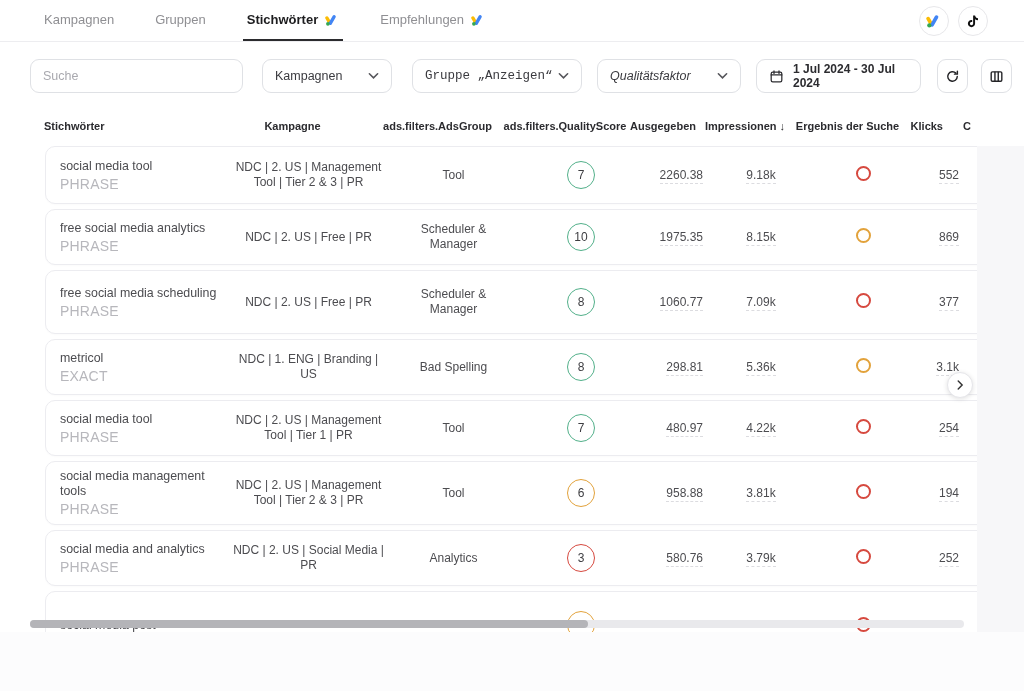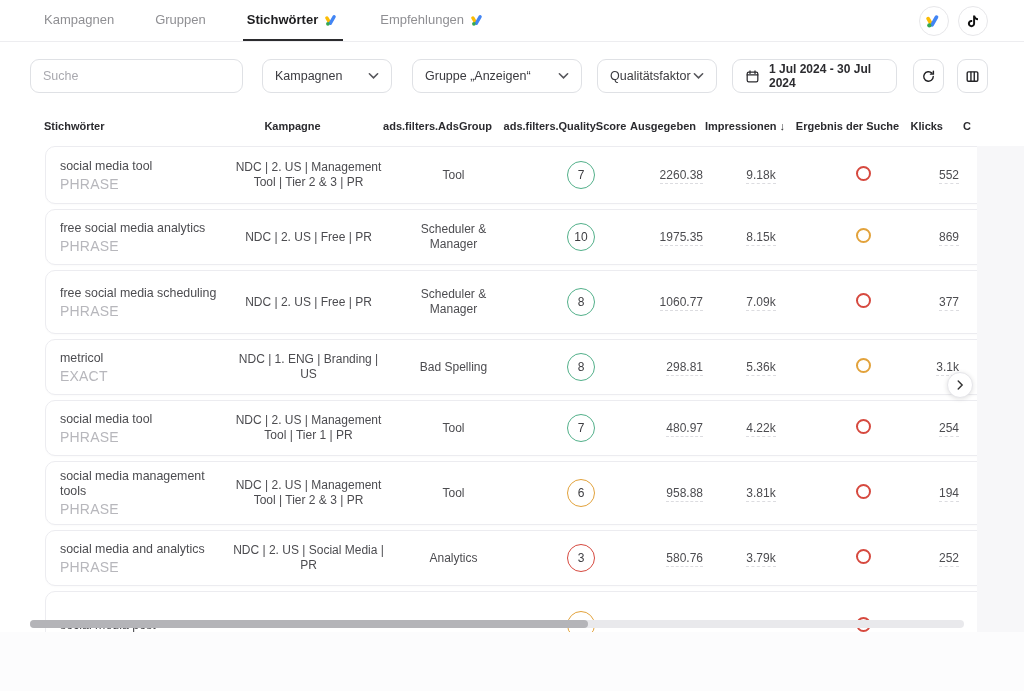--- a/index.html
+++ b/index.html
@@ -20,22 +20,22 @@
 
   
   .filterbar { position:absolute; top:59px; left:30px; display:flex; align-items:center; }
   .search-box { width:213px; height:34px; border:1px solid #dfe1e5; border-radius:9px;
     padding:0 12px; font-size:12.5px; color:#404040; font-family:"Liberation Sans",sans-serif; outline:none; }
   .search-box::placeholder { color:#a9a9af; }
   .pill { height:34px; border:1px solid #dfe1e5; border-radius:9px; background:#fff;
     display:flex; align-items:center; justify-content:space-between; padding:0 12px;
     font-size:12.5px; color:#3a3a3f; cursor:pointer; }
   .dd-0 { width:130px; margin-left:19px; }
-  .dd-1 { width:170px; margin-left:20px; }
-  .dd-2 { width:120px; margin-left:15px; }
+  .dd-1 { width:170px; margin-left:20px;font-family:Liberation Mono, monospace; }
+  .dd-2 { width:144px; margin-left:15px;font-style:italic; }
   .date-pill { width:165px; margin-left:15px; justify-content:flex-start; gap:9px;
     font-weight:700; color:#2c2c30; font-size:12px; }
   .sq-btn { width:31px; margin-left:16px; justify-content:center; padding:0; }
   .sq-btn.cols { margin-left:13px; }
 
   
   .row-grid { display:grid; grid-template-columns:180px 165px 125px 130px 65px 100px 105px 55px 80px; }
   .table-header { position:absolute; top:112px; left:30px; width:946px; height:28px;
     overflow:hidden; align-items:center; }
   .th { font-size:11px; font-weight:700; color:#2b2b2f; text-align:center; white-space:nowrap; }

